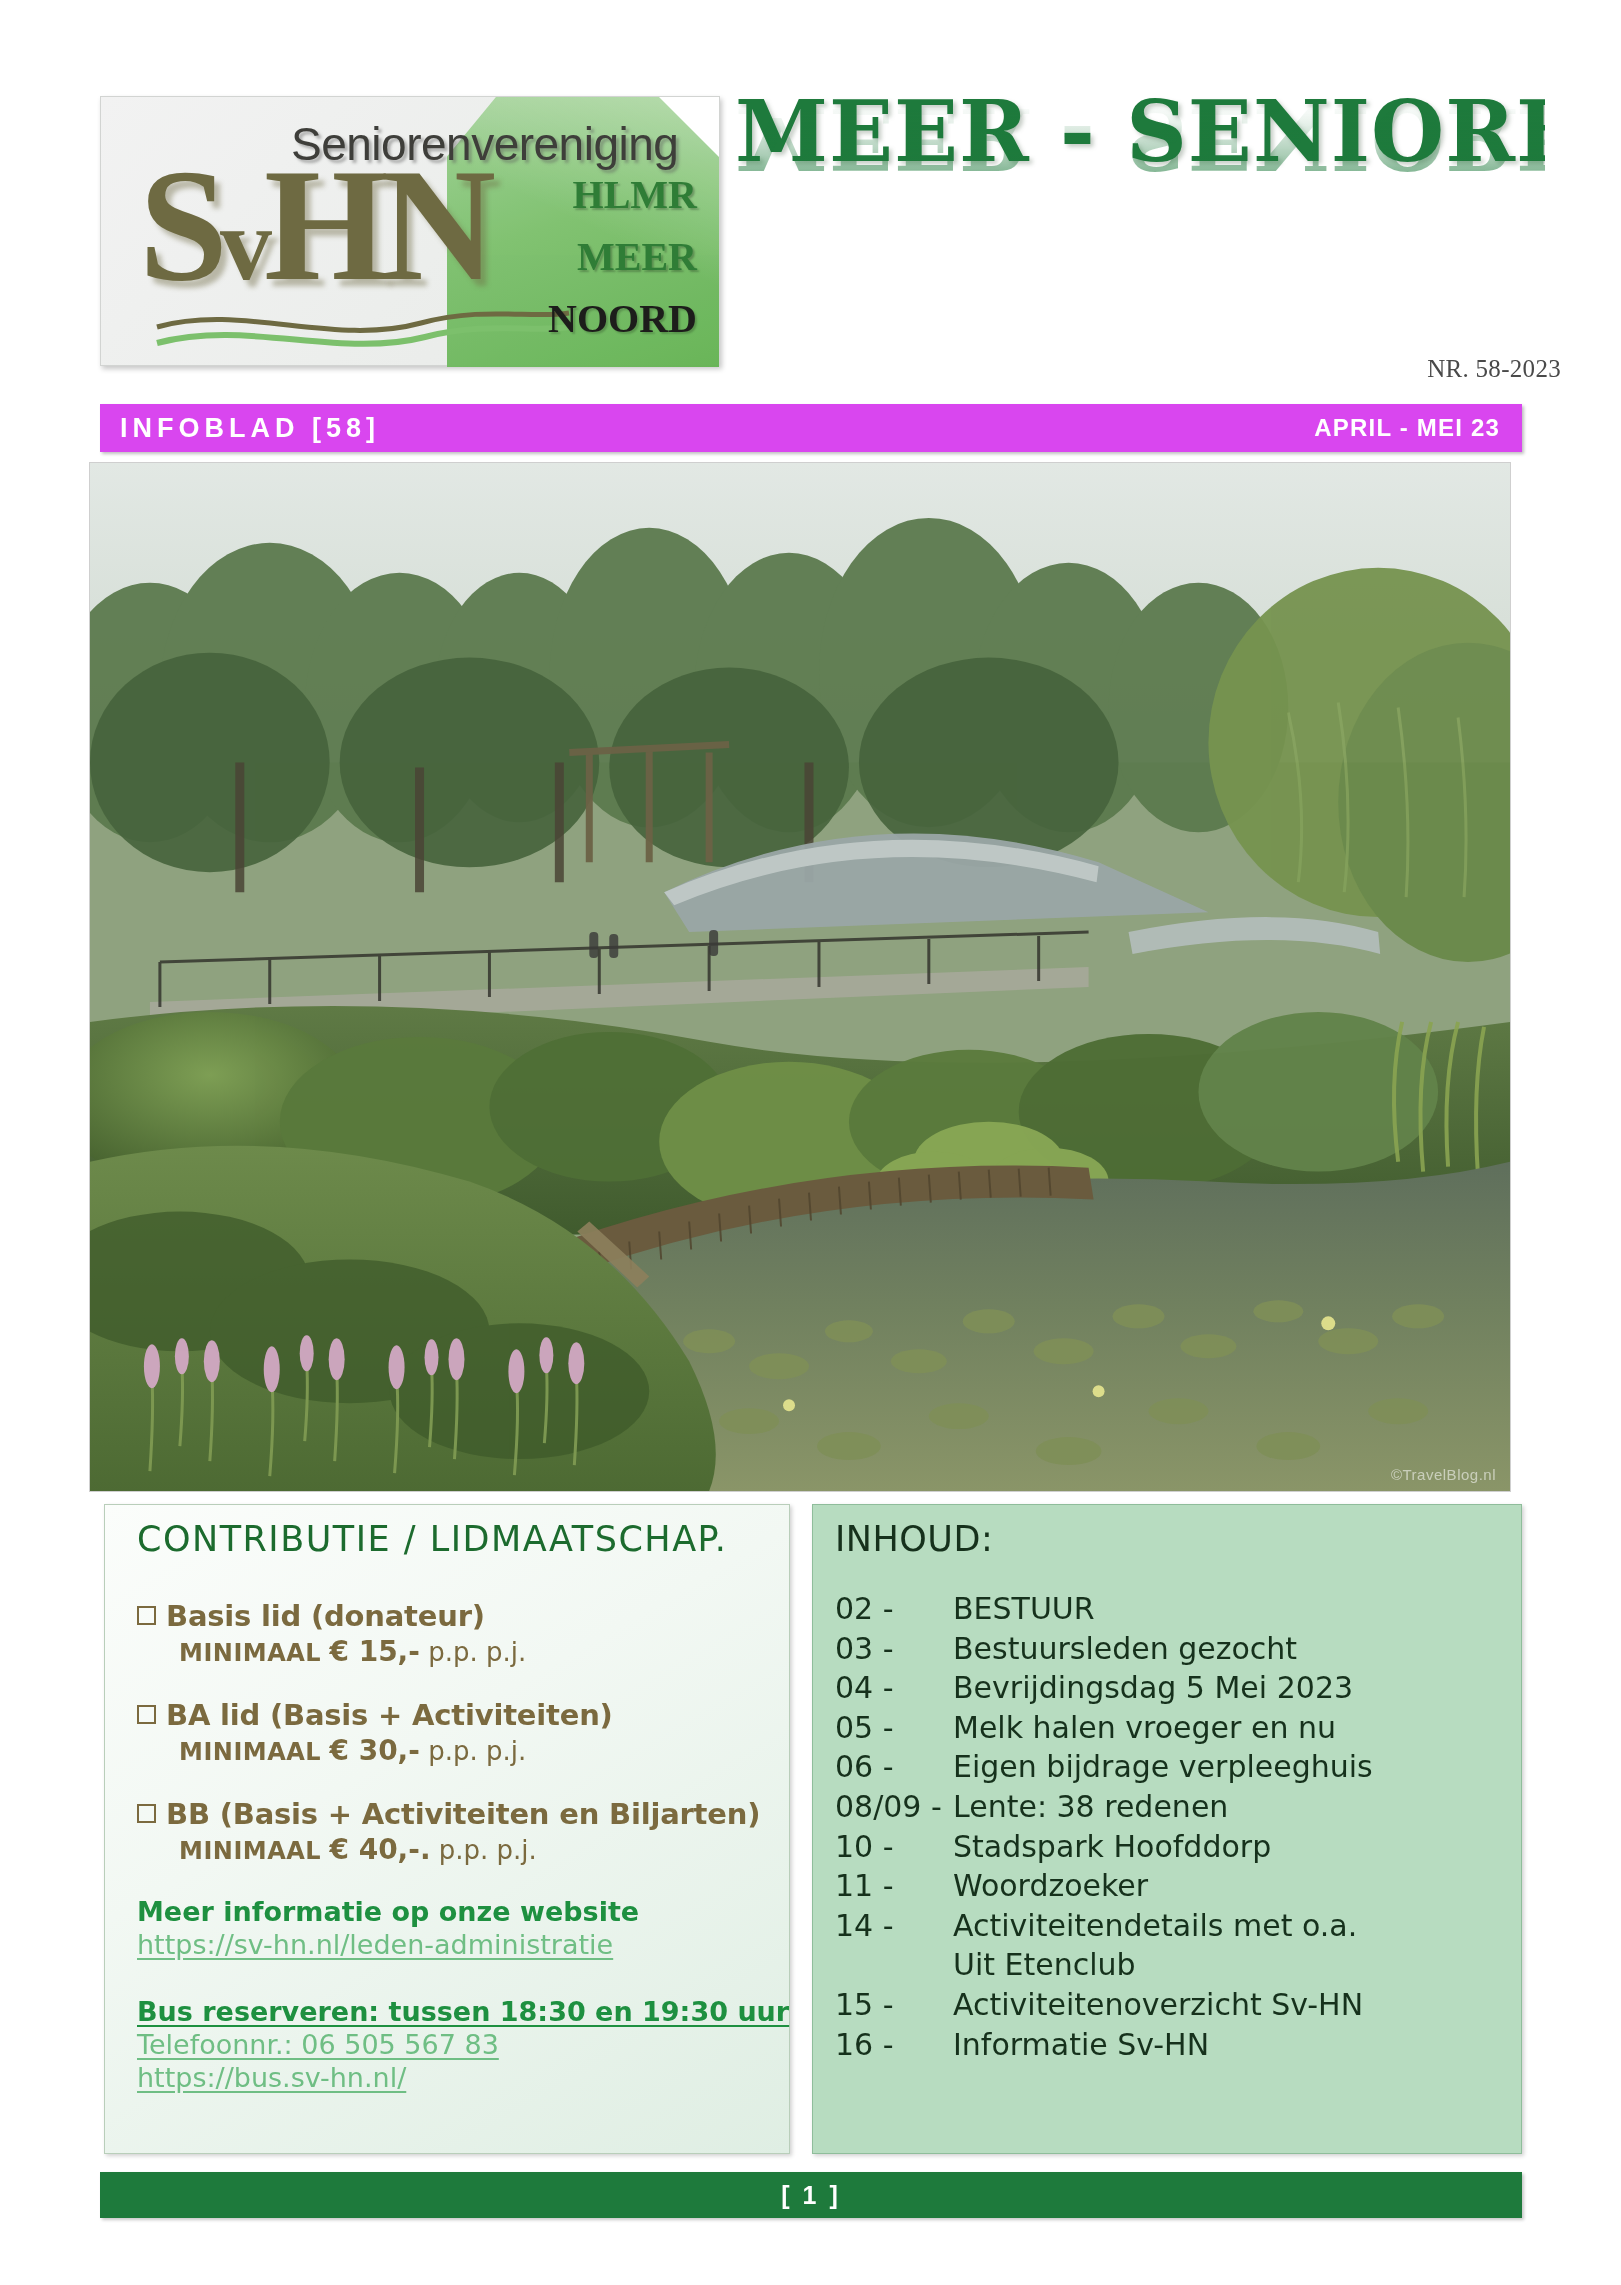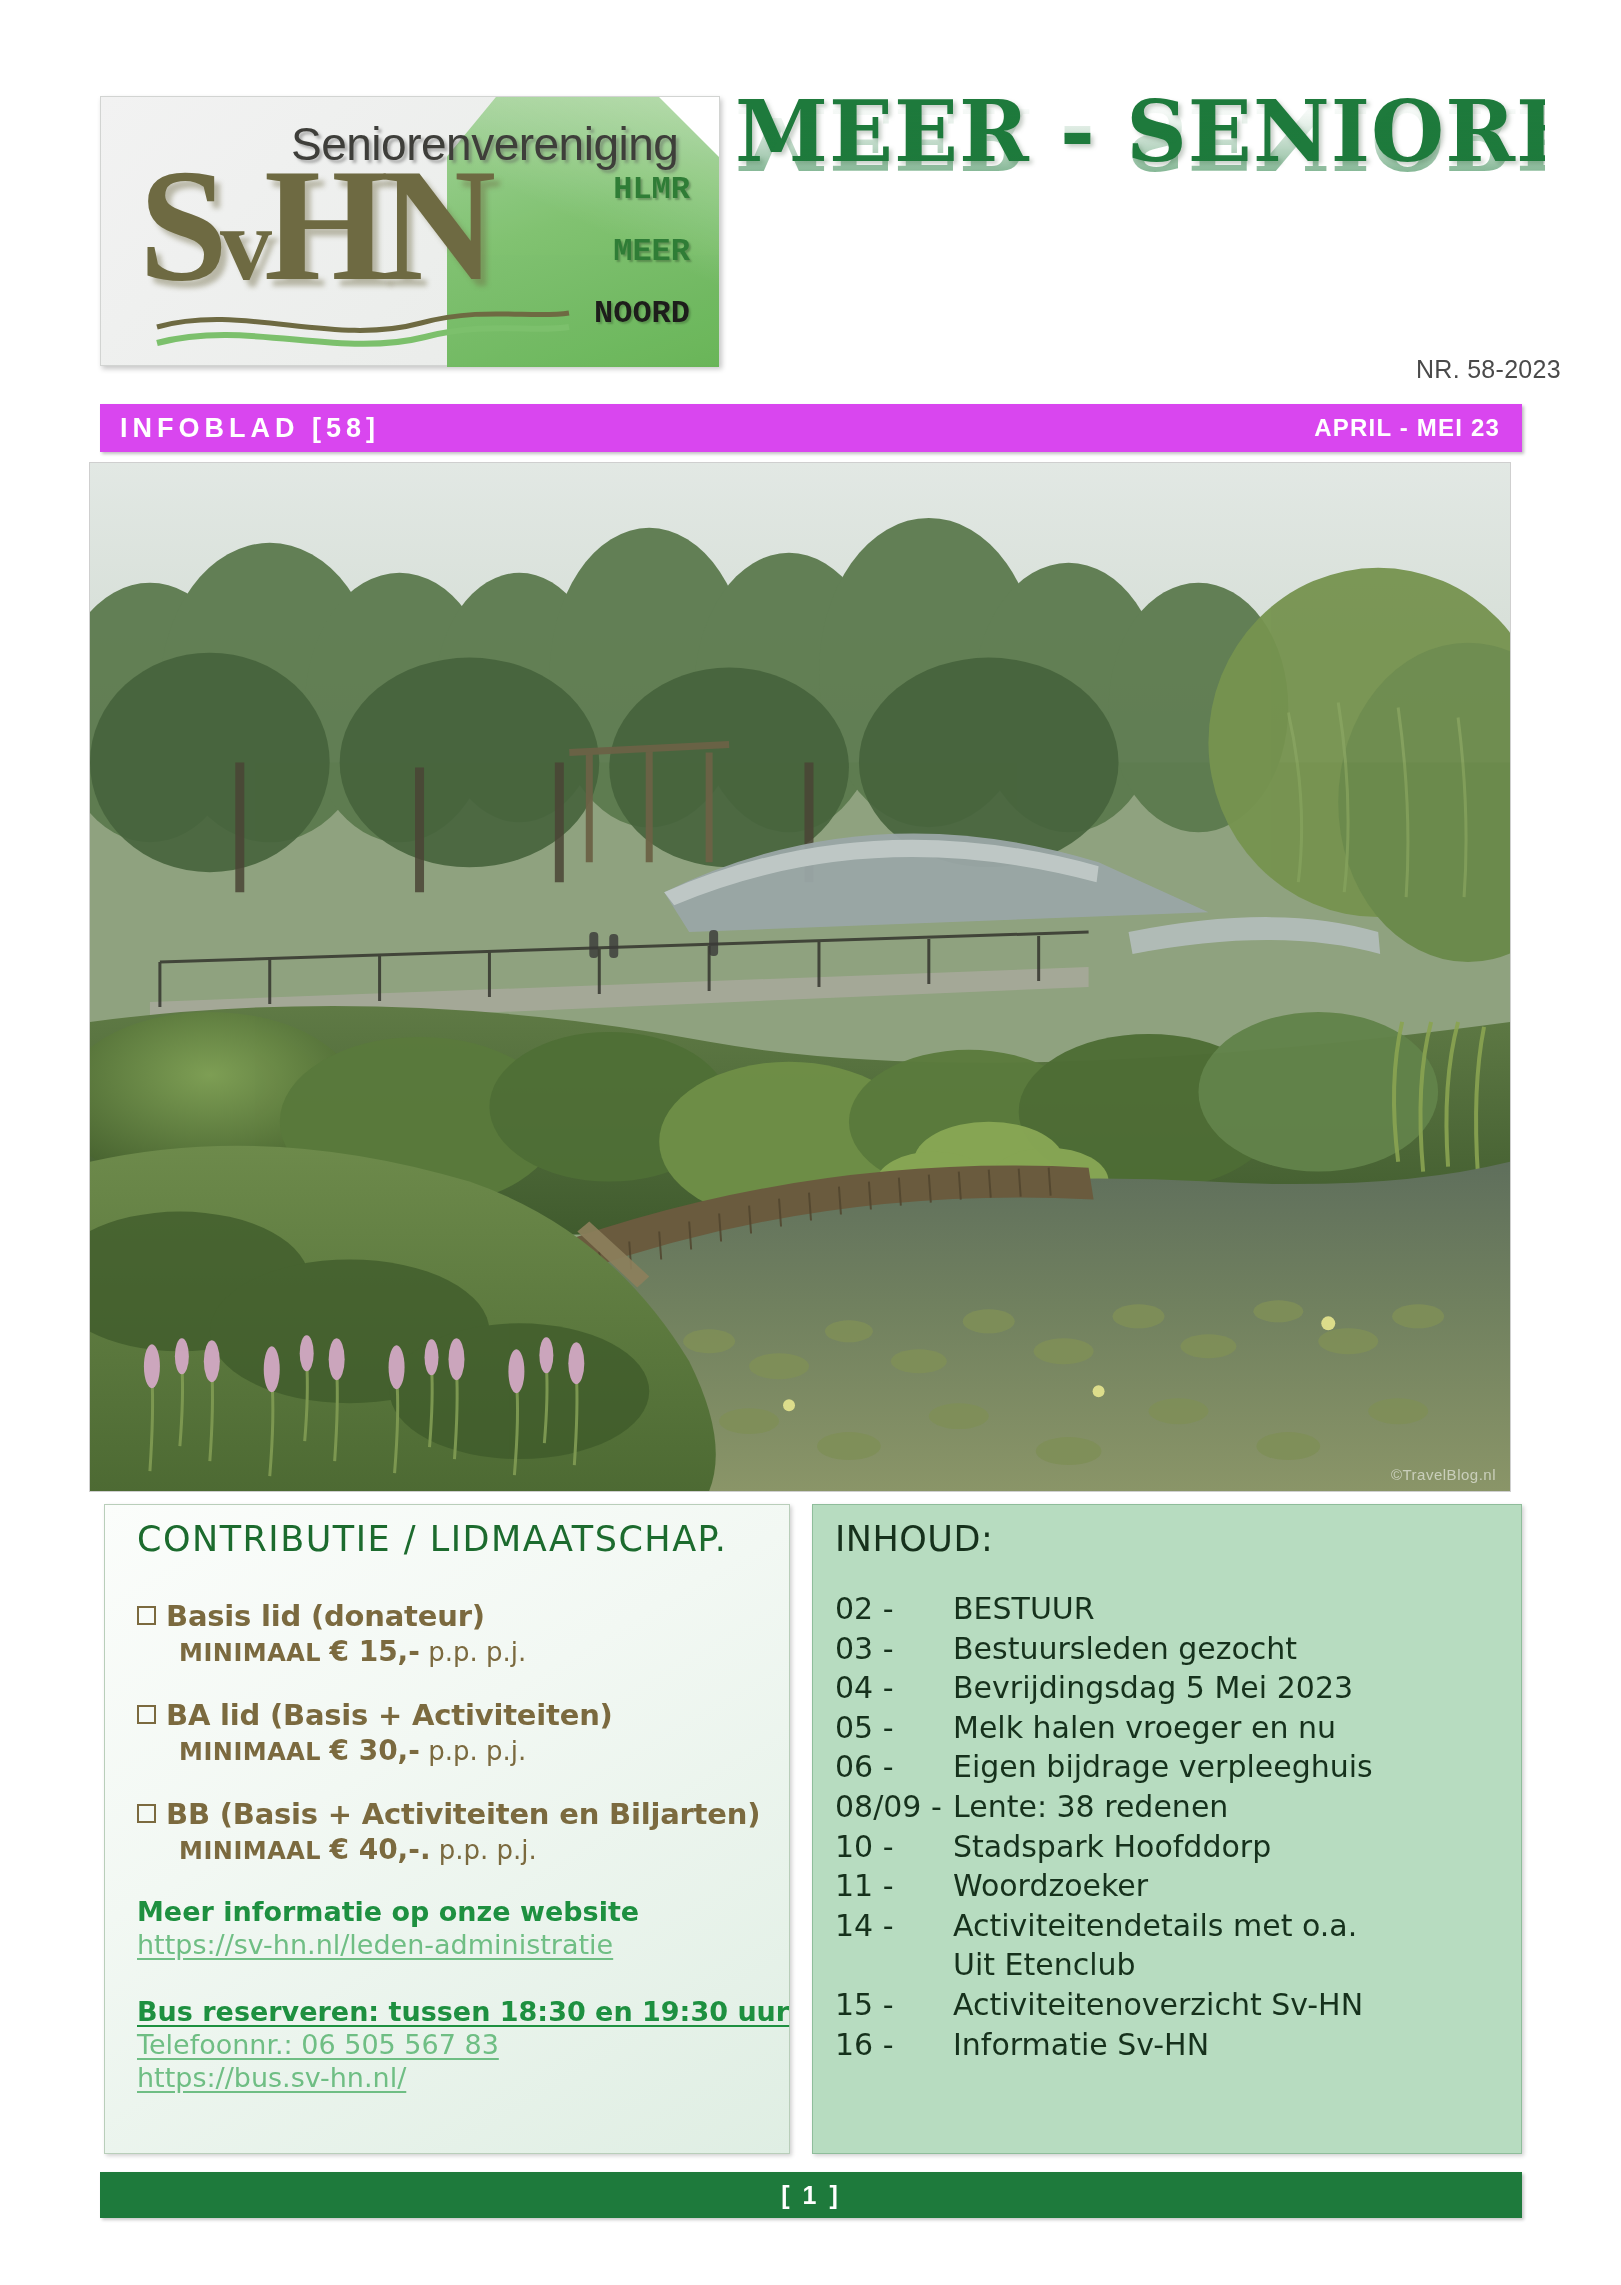--- a/index.html
+++ b/index.html
@@ -85,24 +85,24 @@
 
   .logo-lines {
     position: absolute;
     left: 52px; top: 200px;
     width: 420px; height: 58px;
     z-index: 5;
   }
 
   .logo-sub {
     position: absolute;
-    right: 29px;
-    font-family: Liberation Mono, monospace;
-    font-weight: 700;
-    font-size: 32px;
+    right: 22px;
+    font-family: Liberation Serif, serif;
+    font-weight: 700;
+    font-size: 40px;
     color: #2f7d36;
     text-shadow: 2px 2px 2px rgba(0,0,0,.25);
     z-index: 6;
     letter-spacing: 0px;
   }
   .logo-sub.l1 { top: 74px; }
   .logo-sub.l2 { top: 136px; }
   .logo-sub.l3 { top: 198px; color:#1d1d1b; text-shadow: 2px 2px 2px rgba(0,0,0,.2); }
 
   
@@ -137,21 +137,21 @@
     background: linear-gradient(to top, rgba(30,122,60,0) 0%, rgba(30,122,60,.10) 25%, rgba(30,122,60,.38) 70%, rgba(30,122,60,.60) 100%);
     -webkit-background-clip: text;
     background-clip: text;
     color: transparent;
     height: 74px;
   }
 
   .issue-no {
     position: absolute;
     right: 60px; top: 355px;
-    font-family: Liberation Sans, sans-serif;
+    font-family: Liberation Serif, serif;
     font-size: 25px;
     color: #4a4a4a;
     letter-spacing: .3px;
   }
 
   
   .banner {
     position: absolute;
     left: 100px; top: 404px;
     width: 1422px; height: 48px;

